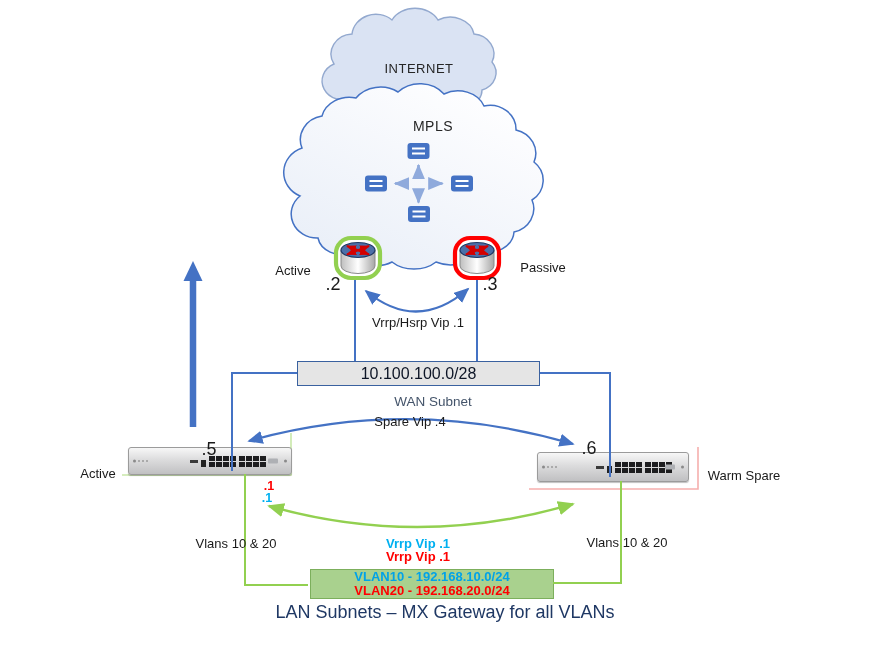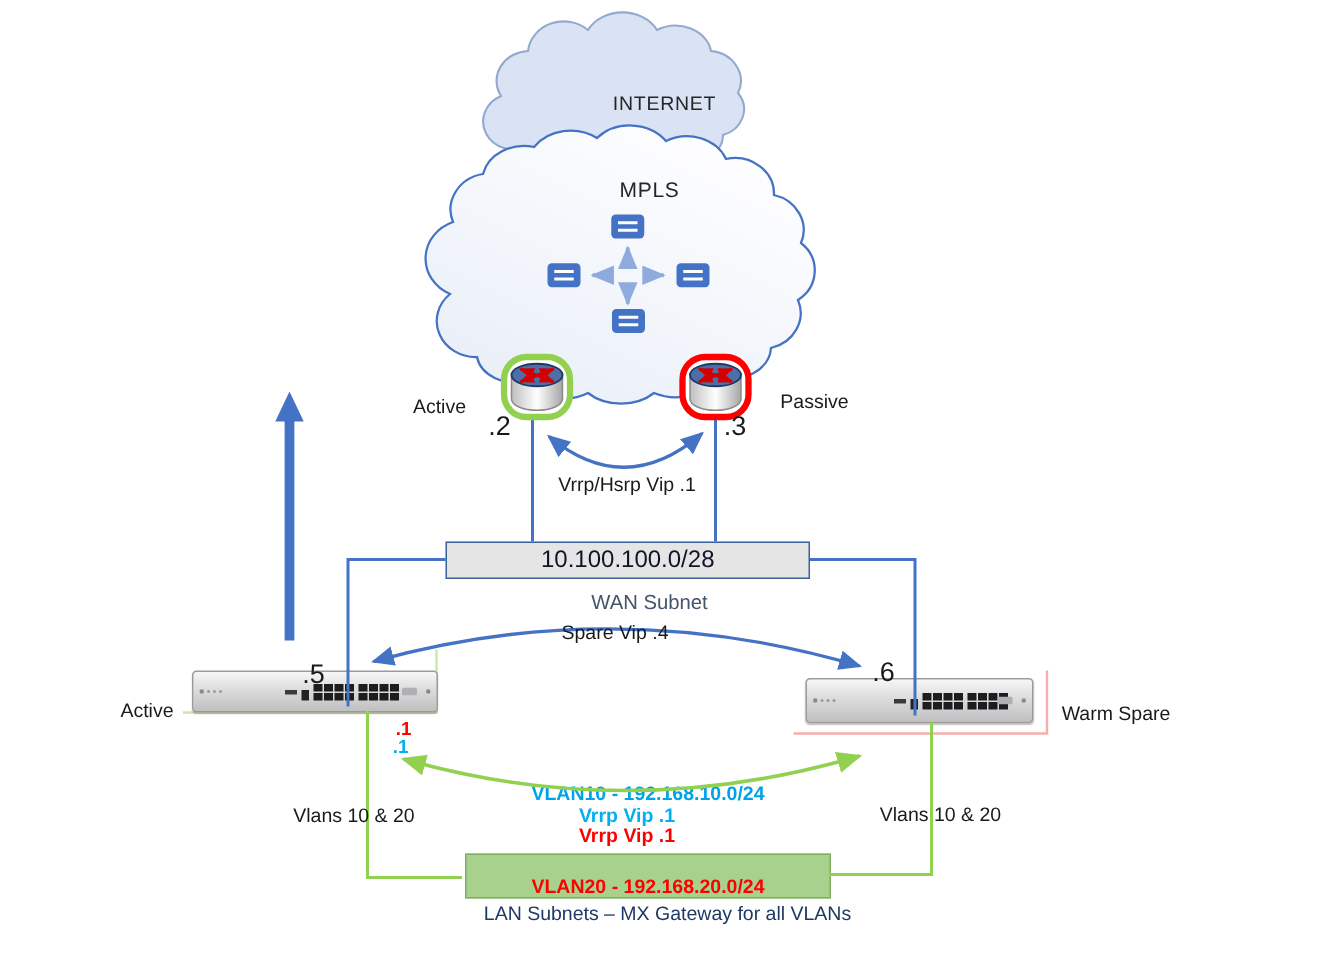--- a/index.html
+++ b/index.html
@@ -9,36 +9,36 @@
   }
   .layer{position:absolute;left:0;top:0;width:895px;height:651px;}
 
   
   .lbl{position:absolute;transform:translateX(-50%);white-space:nowrap;
        font-size:13px;color:#1a1a1a;line-height:1.15;text-align:center;}
   .lbl.big{font-size:18px;}
   .lbl.cyan{color:#00B0F0;font-weight:bold;font-size:12.5px;}
   .lbl.red{color:#FF0000;font-weight:bold;font-size:12.5px;}
   .lbl.navy{color:#44546A;font-size:13.5px;}
-  .lbl.caption{color:#1F3864;font-size:13px;}
+  .lbl.caption{color:#1F3864;font-size:18px;}
   .lbl.cloudtxt{letter-spacing:.5px;color:#262626;}
   .lbl.onwhite{background:#ffffff;padding:0 3px;}
 
   
   .wan-bar{
     position:absolute;left:297px;top:361px;width:243px;height:25px;
     background:#e5e5e5;border:1px solid #3A619F;box-sizing:border-box;
     display:flex;align-items:center;justify-content:center;
     font-size:16px;color:#0D1526;
   }
   .vlan-bar{
     position:absolute;left:310px;top:569px;width:244px;height:30px;
     background:#A9D18E;border:1px solid #7CAF5C;box-sizing:border-box;
-    display:flex;flex-direction:column;align-items:center;justify-content:flex-end;
-    font-size:13px;font-weight:bold;line-height:14px;gap:48px;
+    display:flex;flex-direction:column;align-items:center;justify-content:space-between;
+    font-size:13px;font-weight:bold;line-height:14px;
   }
   .vlan-bar .l10{color:#00A2E8;}
   .vlan-bar .l20{color:#FF0000;}
 
   
   .mx{position:absolute;background:linear-gradient(180deg,#f7f7f7,#dcdcdd 45%,#c0c0c2);
       border:1px solid #9b9b9b;border-radius:3px;box-shadow:0 1px 1px rgba(0,0,0,.25);}
   .mx .face{position:absolute;inset:0;display:flex;align-items:center;}
   .mx .vents{display:flex;gap:2px;margin-left:9px;}
   .mx .vents i{width:2px;height:2px;background:#9a9a9a;border-radius:50%;display:block;}
@@ -259,21 +259,21 @@
       <rect x="455" y="238" width="44" height="40" rx="15" fill="#ffffff" stroke="#FF0000" stroke-width="4.2"></rect>
       <path d="M460 250 v16 a17 7.5 0 0 0 34 0 v-16 z" fill="url(#silver)" stroke="#8a8a8a" stroke-width="1"></path>
       <ellipse cx="477" cy="250" rx="17" ry="7.5" fill="#4C6FA8" stroke="#1F3864" stroke-width="1.2"></ellipse>
       <g stroke="#D40000" stroke-width="2" fill="none">
         <path d="M466 254.5 L488 246" marker-start="url(#arrRedS)" marker-end="url(#arrRedE)"></path>
         <path d="M466 246 L488 254.5" marker-start="url(#arrRedS)" marker-end="url(#arrRedE)"></path>
       </g>
     </g>
   </svg>
 
-  <div class="lbl cloudtxt" style="left:419px;top:62px;margin-left:24px;">INTERNET</div>
+  <div class="lbl cloudtxt" style="left:419px;top:62px;">INTERNET</div>
   <div class="lbl cloudtxt" style="left:419px;top:118px;font-size:14px;padding-left:28px;">MPLS</div>
 
   <div class="lbl" style="left:293px;top:264px;">Active</div>
   <div class="lbl" style="left:543px;top:261px;">Passive</div>
   <div class="lbl big" style="left:333px;top:274px;">.2</div>
   <div class="lbl big" style="left:490px;top:274px;">.3</div>
   <div class="lbl" style="left:418px;top:316px;">Vrrp/Hsrp Vip .1</div>
 
   <div class="lbl navy" style="left:433px;top:394px;">WAN Subnet</div>
   <div class="lbl" style="left:410px;top:415px;">Spare Vip .4</div>

